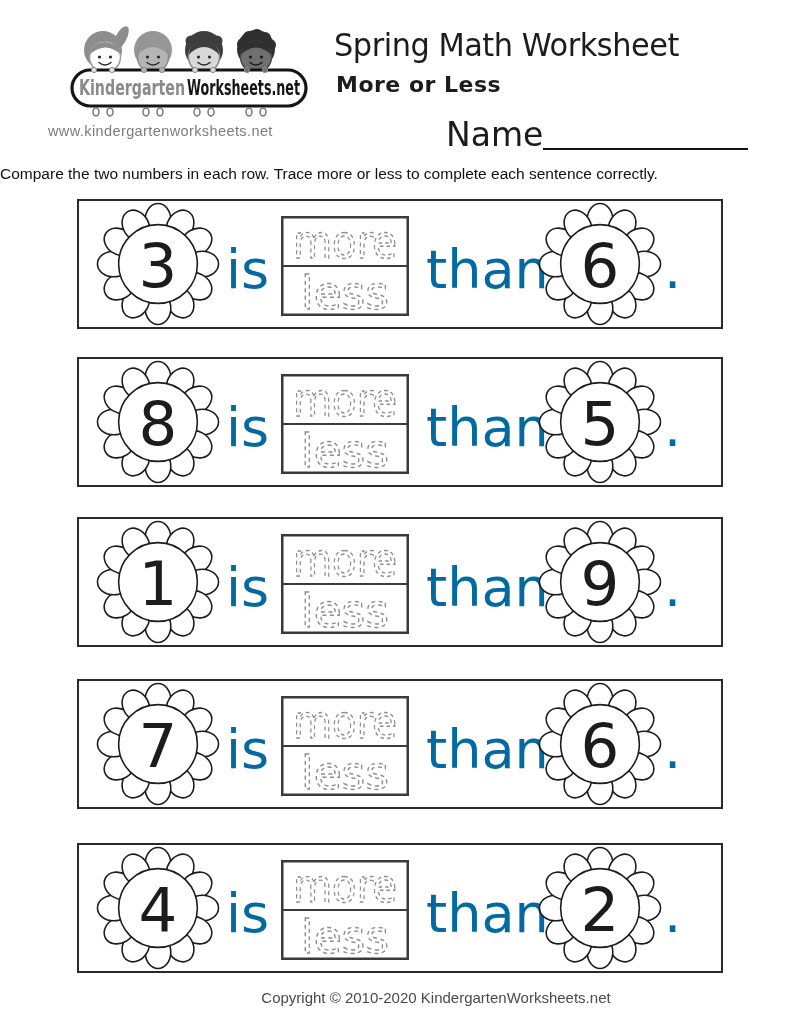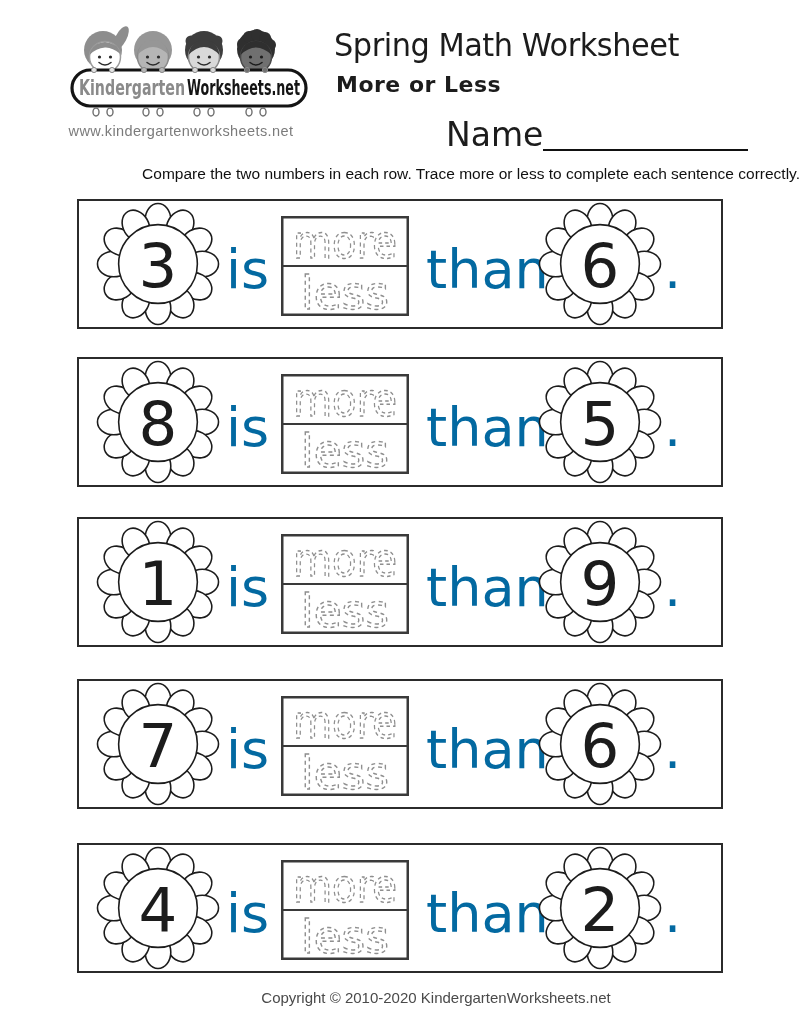--- a/index.html
+++ b/index.html
@@ -3,41 +3,41 @@
 <meta charset="utf-8">
 <style>
   html,body{margin:0;padding:0;}
   body{
     width:800px;height:1035px;position:relative;background:#fff;
     font-family:"Liberation Sans", sans-serif;color:#1c1c1c;overflow:hidden;
   }
   
   .logo-svg{position:absolute;left:48px;top:14px;}
   .logo-url{
-    position:absolute;left:48px;top:123px;width:266px;text-align:center;
+    position:absolute;left:48px;top:123px;width:266px;
     font-size:14.5px;color:#7b7b7b;letter-spacing:.4px;
   }
   .brand-text{font-family:"DejaVu Sans",sans-serif;font-weight:bold;font-size:21px;}
   
   .title{
     position:absolute;left:334px;top:26px;font-size:32px;font-weight:normal;margin:0;
     font-family:"DejaVu Sans",sans-serif;transform:scaleX(.95);transform-origin:left top;
     letter-spacing:-.5px;white-space:nowrap;
   }
   .subtitle{
     position:absolute;left:336px;top:72px;font-size:22px;font-weight:bold;margin:0;
     font-family:"DejaVu Sans",sans-serif;letter-spacing:.5px;white-space:nowrap;
   }
   .name-row{
-    position:absolute;left:446px;top:118px;width:302px;display:flex;align-items:center;
+    position:absolute;left:446px;top:118px;width:302px;display:flex;align-items:flex-start;
   }
   .name-label{font-size:33px;line-height:1;font-family:"DejaVu Sans",sans-serif;}
   .name-line{flex:1;border-bottom:2px solid #111;height:30px;}
   .instructions{
-    position:absolute;left:0;top:165px;width:800px;text-align:right;
+    position:absolute;left:0;top:165px;width:800px;text-align:left;
     font-size:15.5px;color:#101010;
   }
   
   .row{
     position:absolute;left:77px;width:646px;height:130px;box-sizing:border-box;
     border:2px solid #2b2b2b;background:#fff;
   }
   .flower{position:absolute;width:124px;height:124px;top:1px;}
   .flower-left{left:17px;}
   .flower-right{left:459px;}

